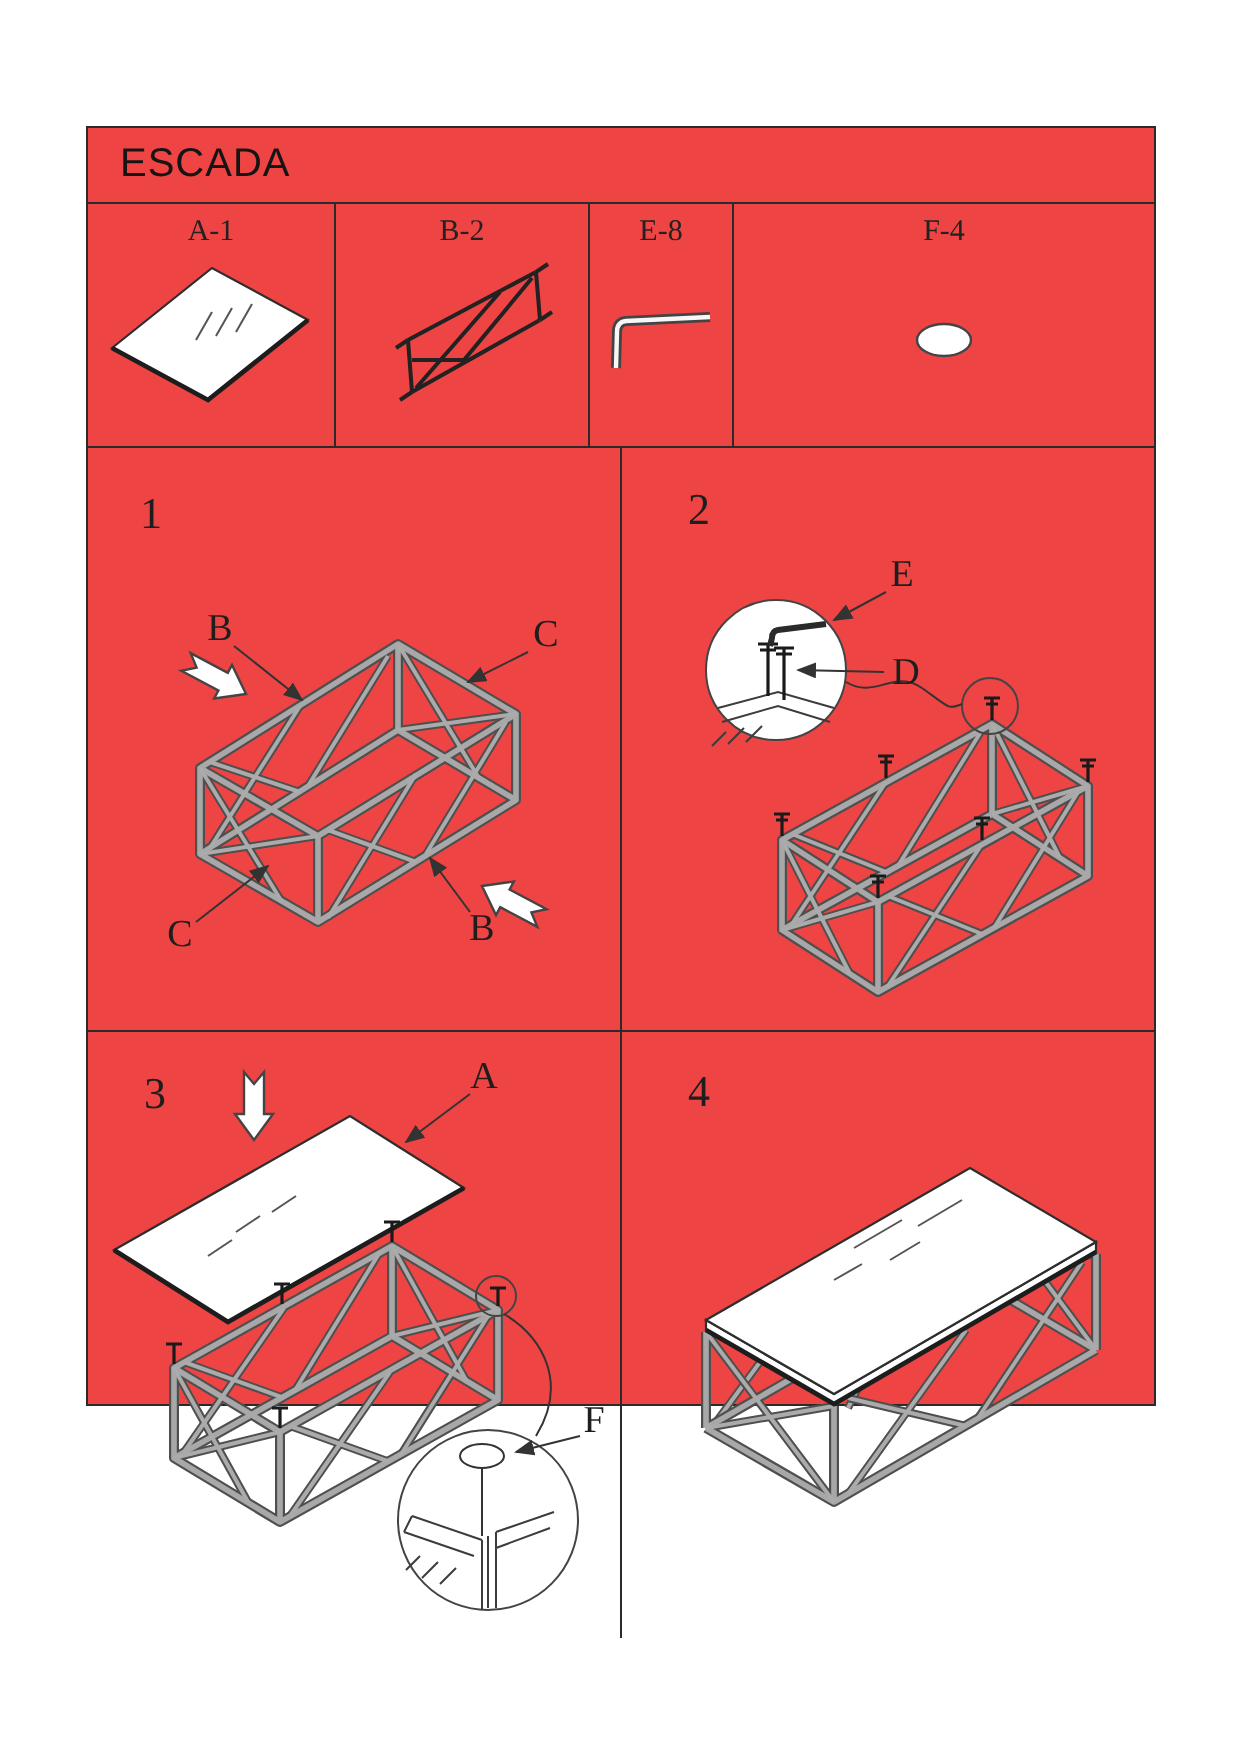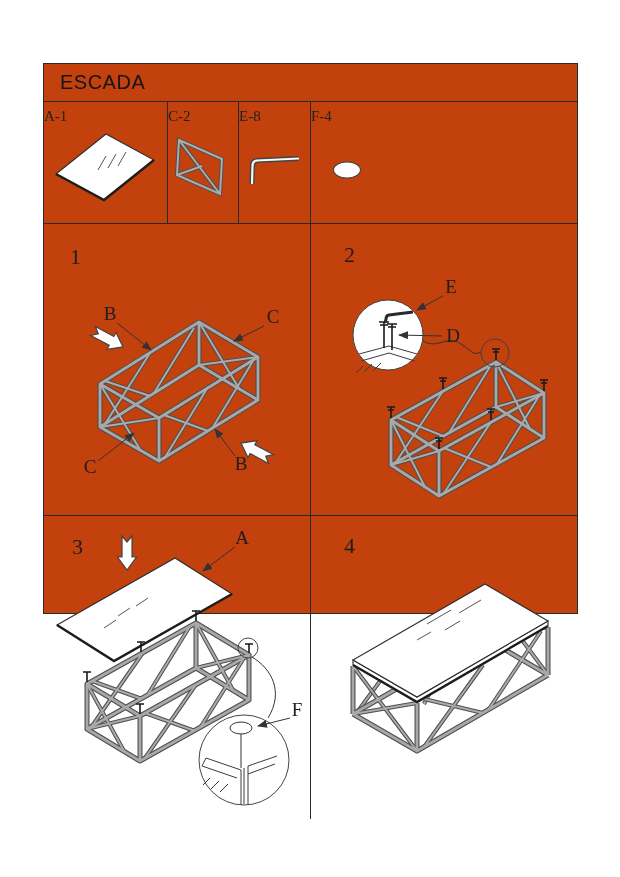--- a/index.html
+++ b/index.html
@@ -1,24 +1,24 @@
 <!DOCTYPE html>
 <html><head>
 <meta charset="utf-8">
 <style>
   html,body{margin:0;padding:0;background:#fff;}
   body{width:620px;height:877px;position:relative;font-family:"Liberation Serif",serif;}
-  .sheet-border{position:absolute;left:43px;top:63px;width:535px;height:551px;
-    border:1px solid #2a2a2a;box-sizing:border-box;background:#c2410c;}
+  .sheet-border{position:absolute;left:43px;top:63px;width:535px;height:640px;
+    border:1px solid #2a2a2a;box-sizing:border-box;background:#ef4444;}
   .title-row{height:38px;border-bottom:1px solid #2a2a2a;box-sizing:border-box;
     display:flex;align-items:center;padding-left:16px;}
   .title{font-family:"Liberation Sans",sans-serif;font-size:20px;color:#151515;letter-spacing:.5px;}
   .parts-row{height:122px;border-bottom:1px solid #2a2a2a;box-sizing:border-box;display:flex;}
   .part-cell{box-sizing:border-box;border-right:1px solid #2a2a2a;display:flex;
-    flex-direction:column;}
+    flex-direction:column;align-items:center;}
   .part-cell:last-child{border-right:none;}
   .pw1{width:124px}.pw2{width:127px}.pw3{width:71px}.pw4{width:69px}.pw5{width:72px}.pw6{flex:1}
   .part-label{font-size:15px;color:#222;margin-top:6px;height:16px;line-height:16px;}
   .part-icon{display:block;}
   .step-row{display:flex;box-sizing:border-box;}
   .row1{height:292px;border-bottom:1px solid #2a2a2a;}
   .row2{height:303px;}
   .panel{box-sizing:border-box;}
   .panel-left{width:267px;border-right:1px solid #2a2a2a;}
   .panel-right{width:268px;}
@@ -52,28 +52,29 @@
 
     <div class="part-cell pw1">
       <div class="part-label">A-1</div>
       <svg class="part-icon" width="124" height="94" viewBox="0 0 124 94">
         <path class="glass" d="M12,50 L62,10 L110,36 L60,76 Z"></path>
         <path class="thick" d="M12,50 L60,76 L110,36"></path>
         <path class="hatch" d="M54,46 l8,-14 M64,44 l8,-14 M74,42 l8,-14"></path>
       </svg>
     </div>
 
-
-    <div class="part-cell pw3">
-      <div class="part-label">C-2</div>
-      <svg class="part-icon" width="71" height="94" viewBox="0 0 71 94">
-        <path class="bO" d="M11,16 L54,35 L52,70 L9,51 Z M11,16 L52,70 M9,51 L34,42"></path>
-        <path class="bF" d="M11,16 L54,35 L52,70 L9,51 Z M11,16 L52,70 M9,51 L34,42"></path>
-      </svg>
-    </div>
+    <div class="part-cell pw2">
+      <div class="part-label">B-2</div>
+      <svg class="part-icon" width="127" height="94" viewBox="0 0 127 94">
+        <path class="ink" d="M36,46 L100,12 M38,72 L102,36 M36,46 L38,72 M100,12 L102,36
+                             M38,56 L64,56 M40,70 L82,22 M64,56 L98,15"></path>
+        <path class="ink" d="M36,46 l-6,4 M38,72 l-6,4 M100,12 l6,-4 M102,36 l6,-4"></path>
+      </svg>
+    </div>
+
 
 
     <div class="part-cell pw5">
       <div class="part-label">E-8</div>
       <svg class="part-icon" width="72" height="94" viewBox="0 0 72 94">
         <path d="M13,60 L13.5,42 Q13.5,37 18,36.5 L60,34.5" stroke="#444" stroke-width="5" fill="none"></path>
         <path d="M13,60 L13.5,42 Q13.5,37 18,36.5 L60,34.5" stroke="#f7f7f7" stroke-width="2.2" fill="none"></path>
       </svg>
     </div>
 

